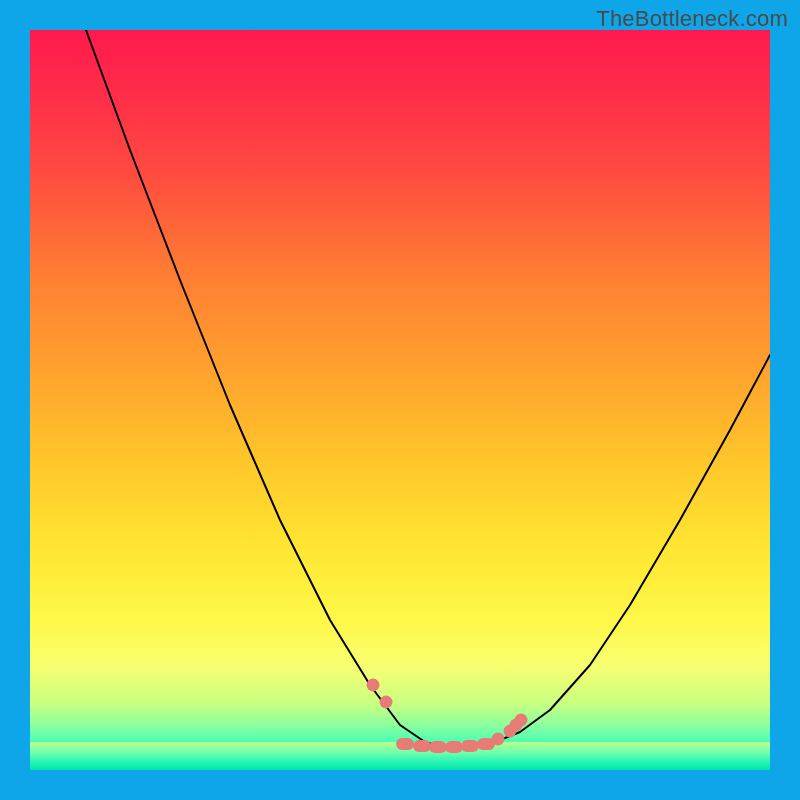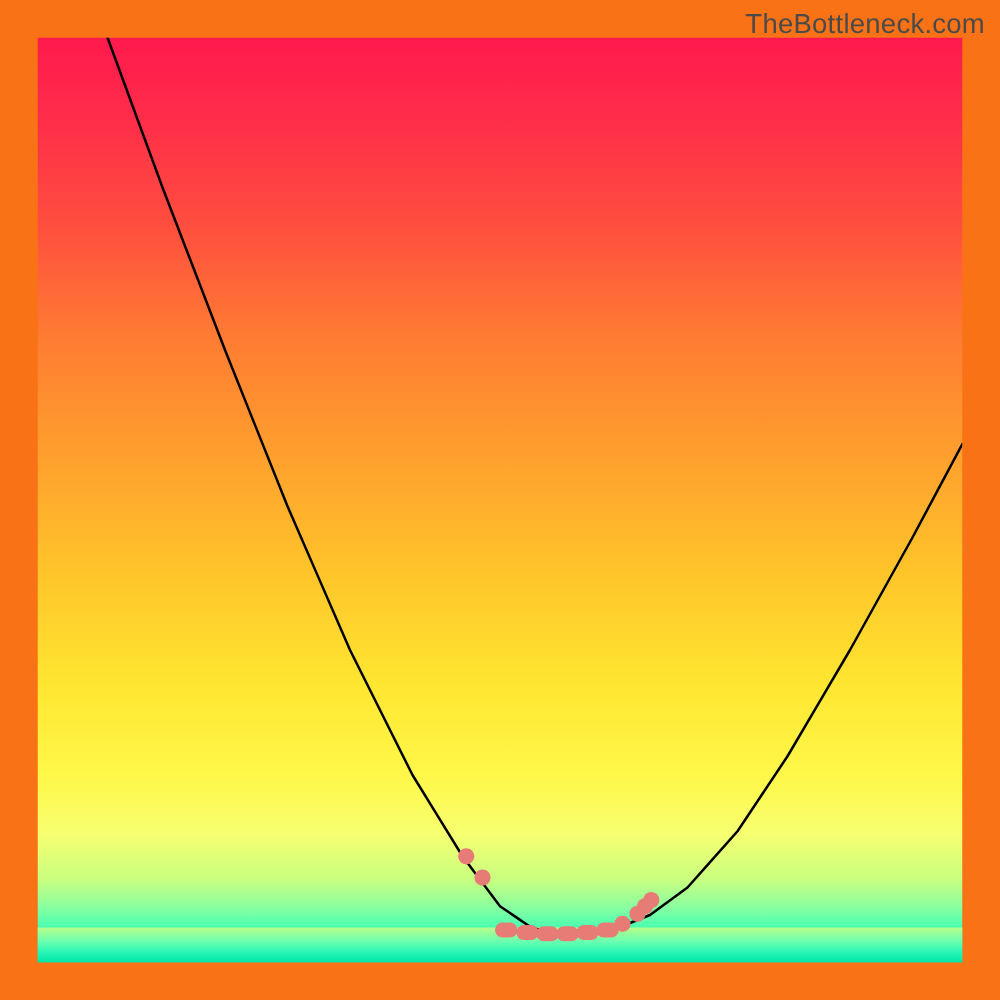--- a/index.html
+++ b/index.html
@@ -8,21 +8,21 @@
     width: 800px;
     height: 800px;
     background: #000;
     overflow: hidden;
     font-family: Arial, Helvetica, sans-serif;
   }
   .frame {
     position: relative;
     width: 800px;
     height: 800px;
-    background: #f97316;
+    background: #0ea5e9;
   }
   .plot-area {
     position: absolute;
     left: 30px;
     top: 30px;
     width: 740px;
     height: 740px;
     overflow: hidden;
   }
   .gradient-bg {

